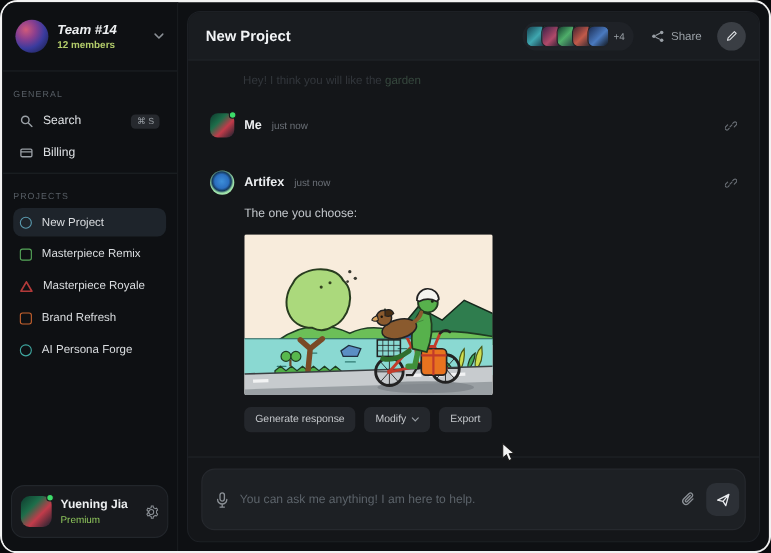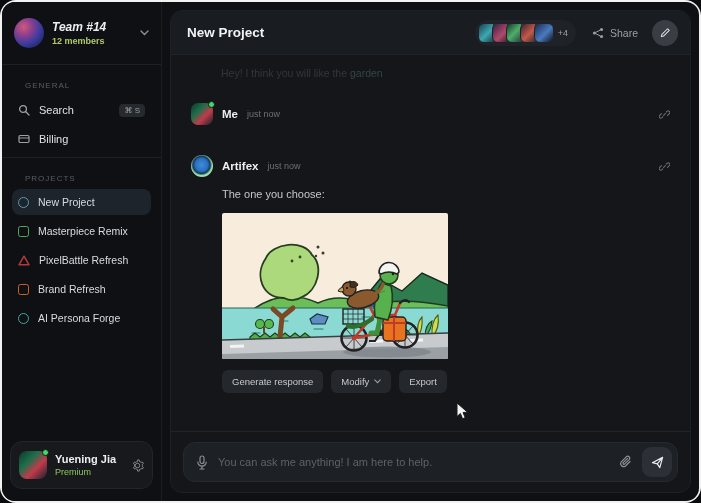--- a/index.html
+++ b/index.html
@@ -11,21 +11,21 @@
   
   .sidebar { width:160px; flex:0 0 160px; background:#0e1013; display:flex; flex-direction:column; padding:0 10px; border-right:1px solid #1a1d21; }
   .team-row { display:flex; align-items:center; gap:8px; padding:16px 2px 12px 2px; }
   .team-avatar { width:30px; height:30px; border-radius:50%; flex:0 0 30px;
     background:radial-gradient(circle at 32% 30%, #d05a7a 0%, #8a3f8f 30%, #3a3b9e 58%, #121a3a 100%); }
   .team-meta { flex:1; min-width:0; }
   .team-name { color:#eceef0; font-size:12px; font-weight:bold; line-height:1.2;font-style:italic; }
   .team-members { color:#b2cb6a; font-size:9px; margin-top:2px;font-weight:bold; }
   .chev { color:#8b9096; font-size:9px; }
   .divider { height:1px; background:#1d2125; margin:4px -10px; }
-  .section-label { color:#585f66; font-size:8px; letter-spacing:1px; margin:12px 4px 6px 13px; }
+  .section-label { color:#585f66; font-size:8px; letter-spacing:1px; margin:12px 4px 6px 0; }
   .nav-item { display:flex; align-items:flex-start; gap:9px; padding:8px 6px; border-radius:8px; color:#dfe2e5; font-size:11px; cursor:pointer; }
   .nav-item .spacer { flex:1; }
   .kbd { background:#26292e; color:#9aa0a6; font-size:8px; border-radius:4px; padding:2px 5px; }
   .proj-item { display:flex; align-items:center; gap:9px; padding:7px 6px; border-radius:8px; color:#d9dcdf; font-size:10.5px; margin-bottom:3px; cursor:pointer; }
   .proj-item.active { background:#1e242b; }
   .shape { width:11px; height:11px; flex:0 0 11px; display:inline-block; }
   .shape.circle { border:1.6px solid #5b9bb0; border-radius:50%; }
   .shape.circle.teal2 { border-color:#3fa7a0; }
   .shape.square-green { border:1.6px solid #55a659; border-radius:2.5px; }
   .shape.square-orange { border:1.6px solid #c7622e; border-radius:2.5px; }
@@ -67,21 +67,21 @@
   .msg-author { color:#eceef0; font-size:11.5px; font-weight:bold; }
   .msg-time { color:#6b7077; font-size:9px; }
   .msg-head .spacer { flex:1; }
   .msg-body { margin-left:31px; color:#c3c7cc; font-size:11px; line-height:1.5; }
   .msg-body p { margin-top:9px; }
   .chat-image { margin-top:10px; width:226px; height:146px; border-radius:2px; overflow:hidden; display:block; cursor:pointer; }
   .actions { display:flex; gap:8px; margin:11px 0 0 31px; }
   .action-btn { background:#24272c; color:#c6c9cd; font-size:9.5px; border:none; border-radius:6px; padding:6px 10px; display:flex; align-items:center; gap:5px; cursor:pointer; font-family:inherit; }
 
   .composer { border-top:1px solid #212429; padding:10px 12px; }
-  .composer-inner { background:#1d2024; border:1px solid #26292e; border-radius:12px; height:40px; display:flex; align-items:center; padding:0 5px 0 12px; gap:10px; }
+  .composer-inner { background:#1d2024; border:1px solid #26292e; border-radius:12px; height:56px; display:flex; align-items:center; padding:0 5px 0 12px; gap:10px; }
   .composer-input { flex:1; background:transparent; border:none; outline:none; color:#c3c7cc; font-size:11px; font-family:inherit; }
   .composer-input::placeholder { color:#5c636a; }
   .send-btn { width:30px; height:30px; border-radius:9px; background:#2c3036; border:none; display:flex; align-items:center; justify-content:center; cursor:pointer; }
 
   .cursor { position:absolute; left:456px; top:402px; z-index:50; pointer-events:none; }
 </style>
 </head>
 <body>
 
 <div class="frame">
@@ -134,21 +134,21 @@
     <div class="proj-item">
       <span class="shape square-green"></span>
       <span>Masterpiece Remix</span>
     </div>
     <div class="proj-item">
       <span class="icon">
         <svg width="12" height="11" viewBox="0 0 12 11">
               <path d="M6 1.2 L11 9.8 L1 9.8 Z" fill="none" stroke="#b33a3a" stroke-width="1.5" stroke-linejoin="round"></path>
             </svg>
       </span>
-      <span>PixelBattle Refresh</span>
+      <span>Masterpiece Royale</span>
     </div>
     <div class="proj-item">
       <span class="shape square-orange"></span>
       <span>Brand Refresh</span>
     </div>
     <div class="proj-item">
       <span class="shape circle teal2"></span>
       <span>AI Persona Forge</span>
     </div>
 

